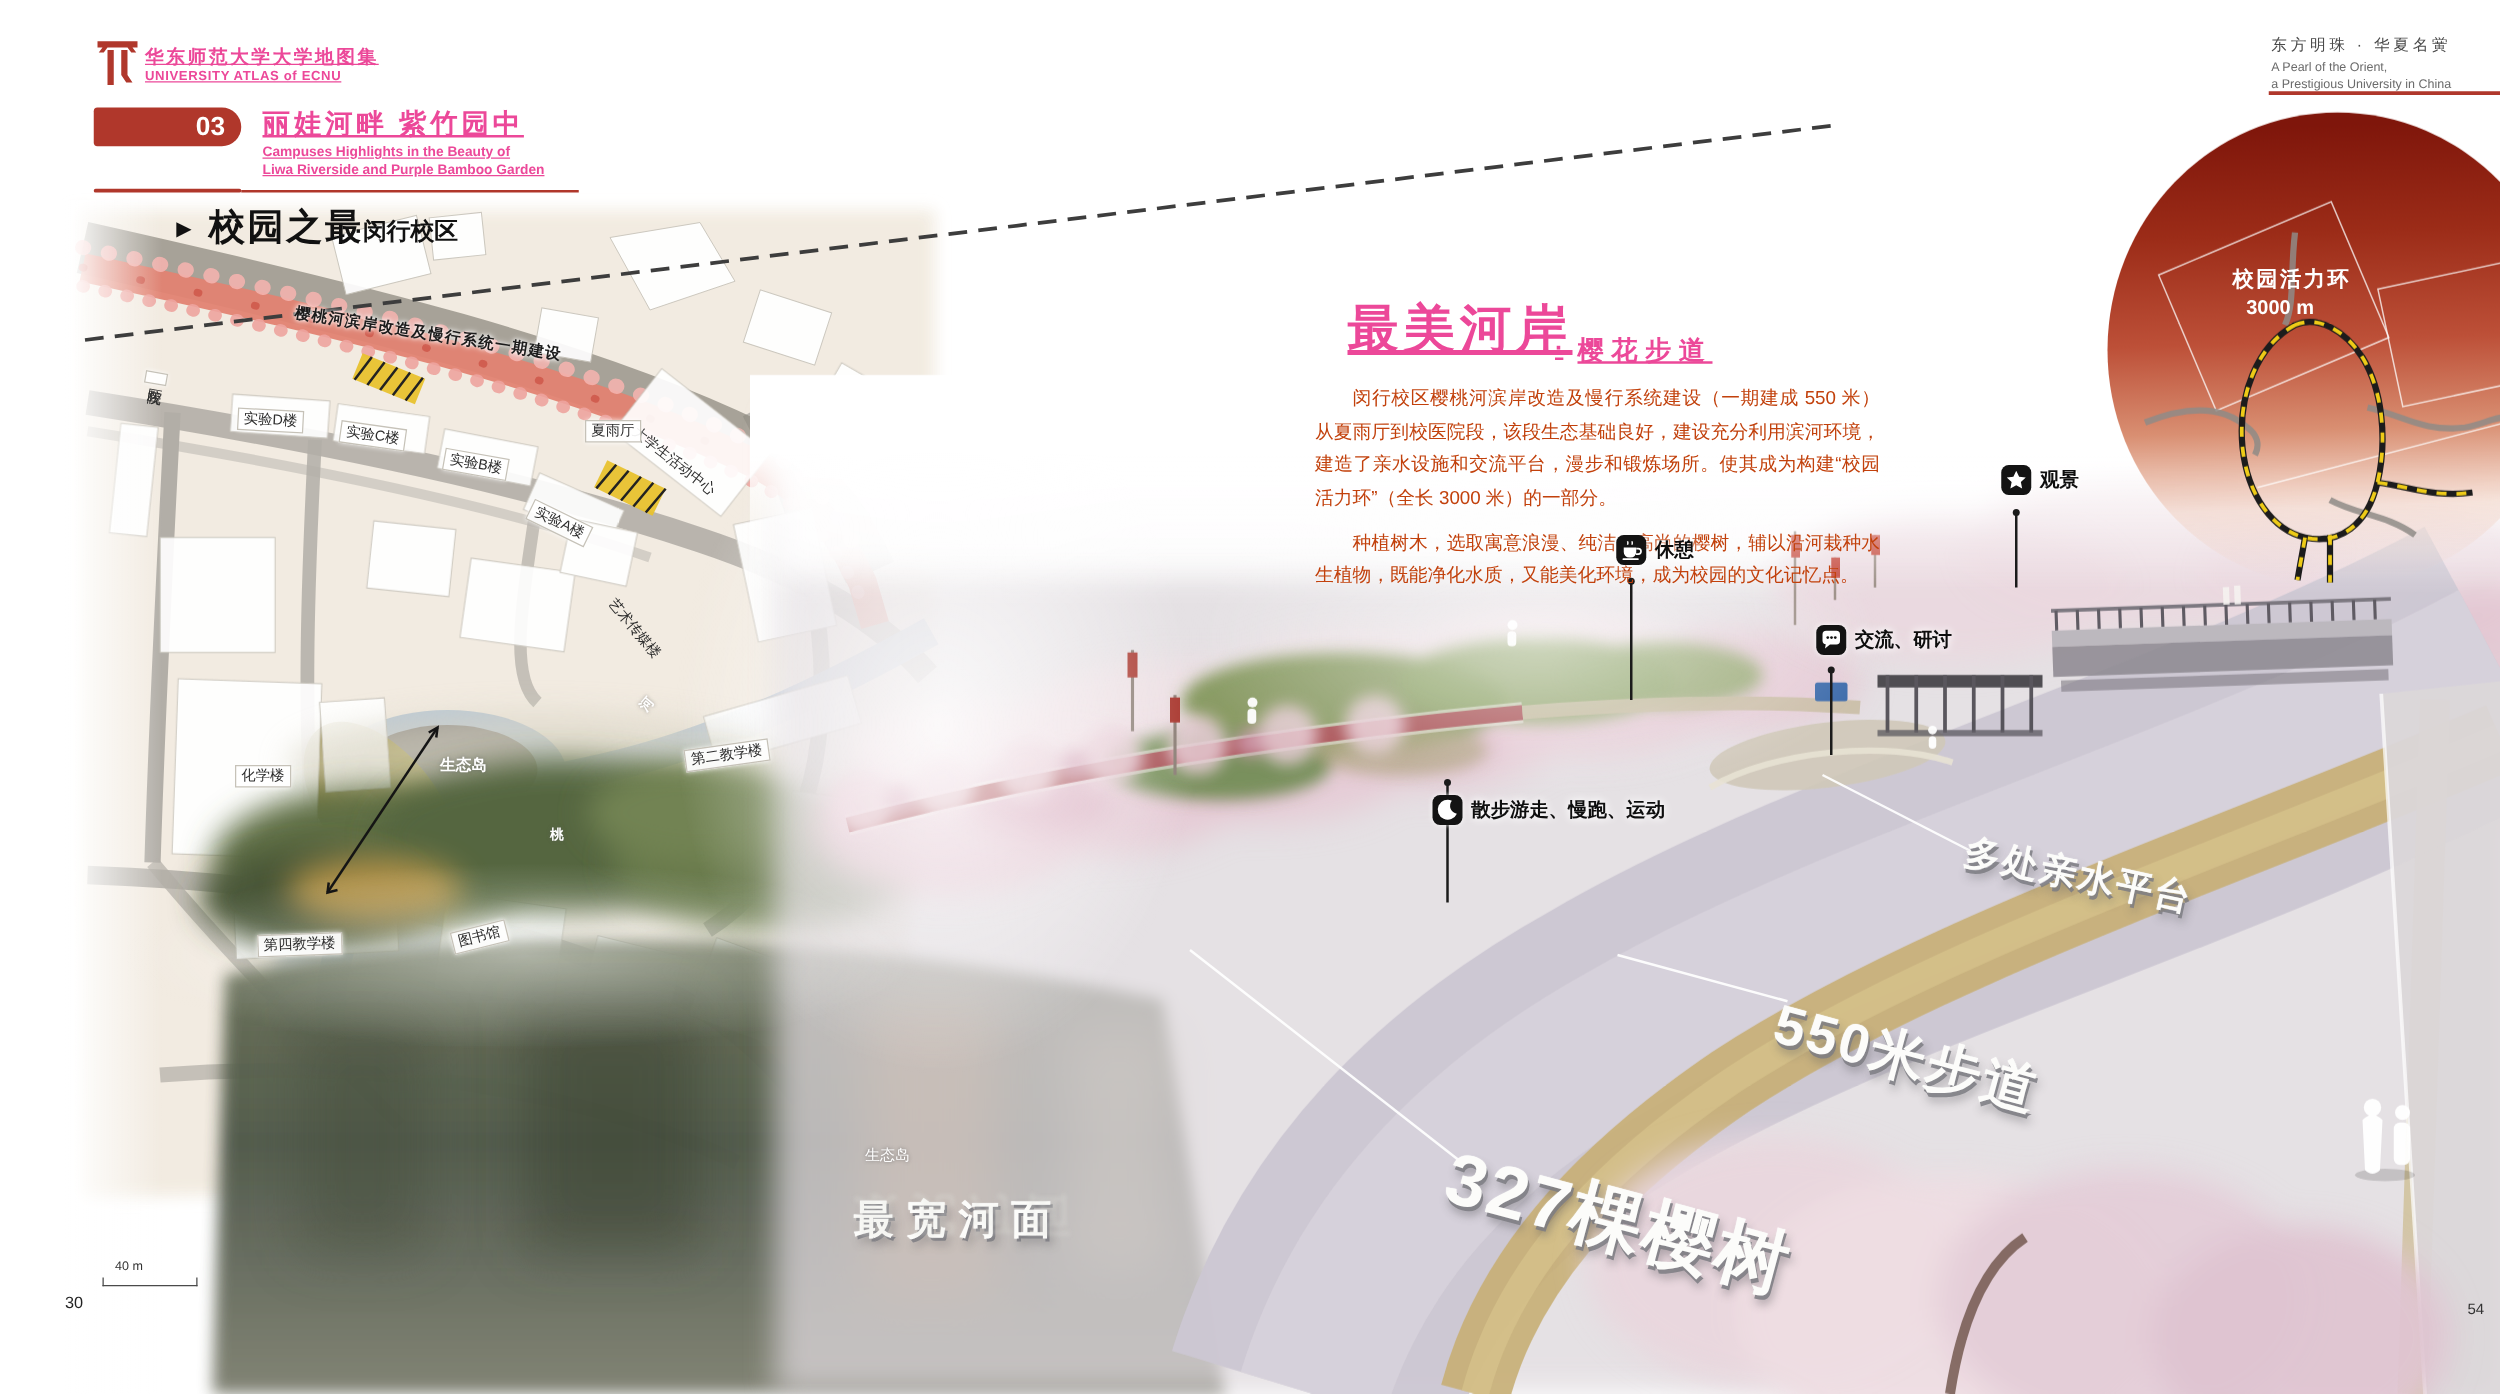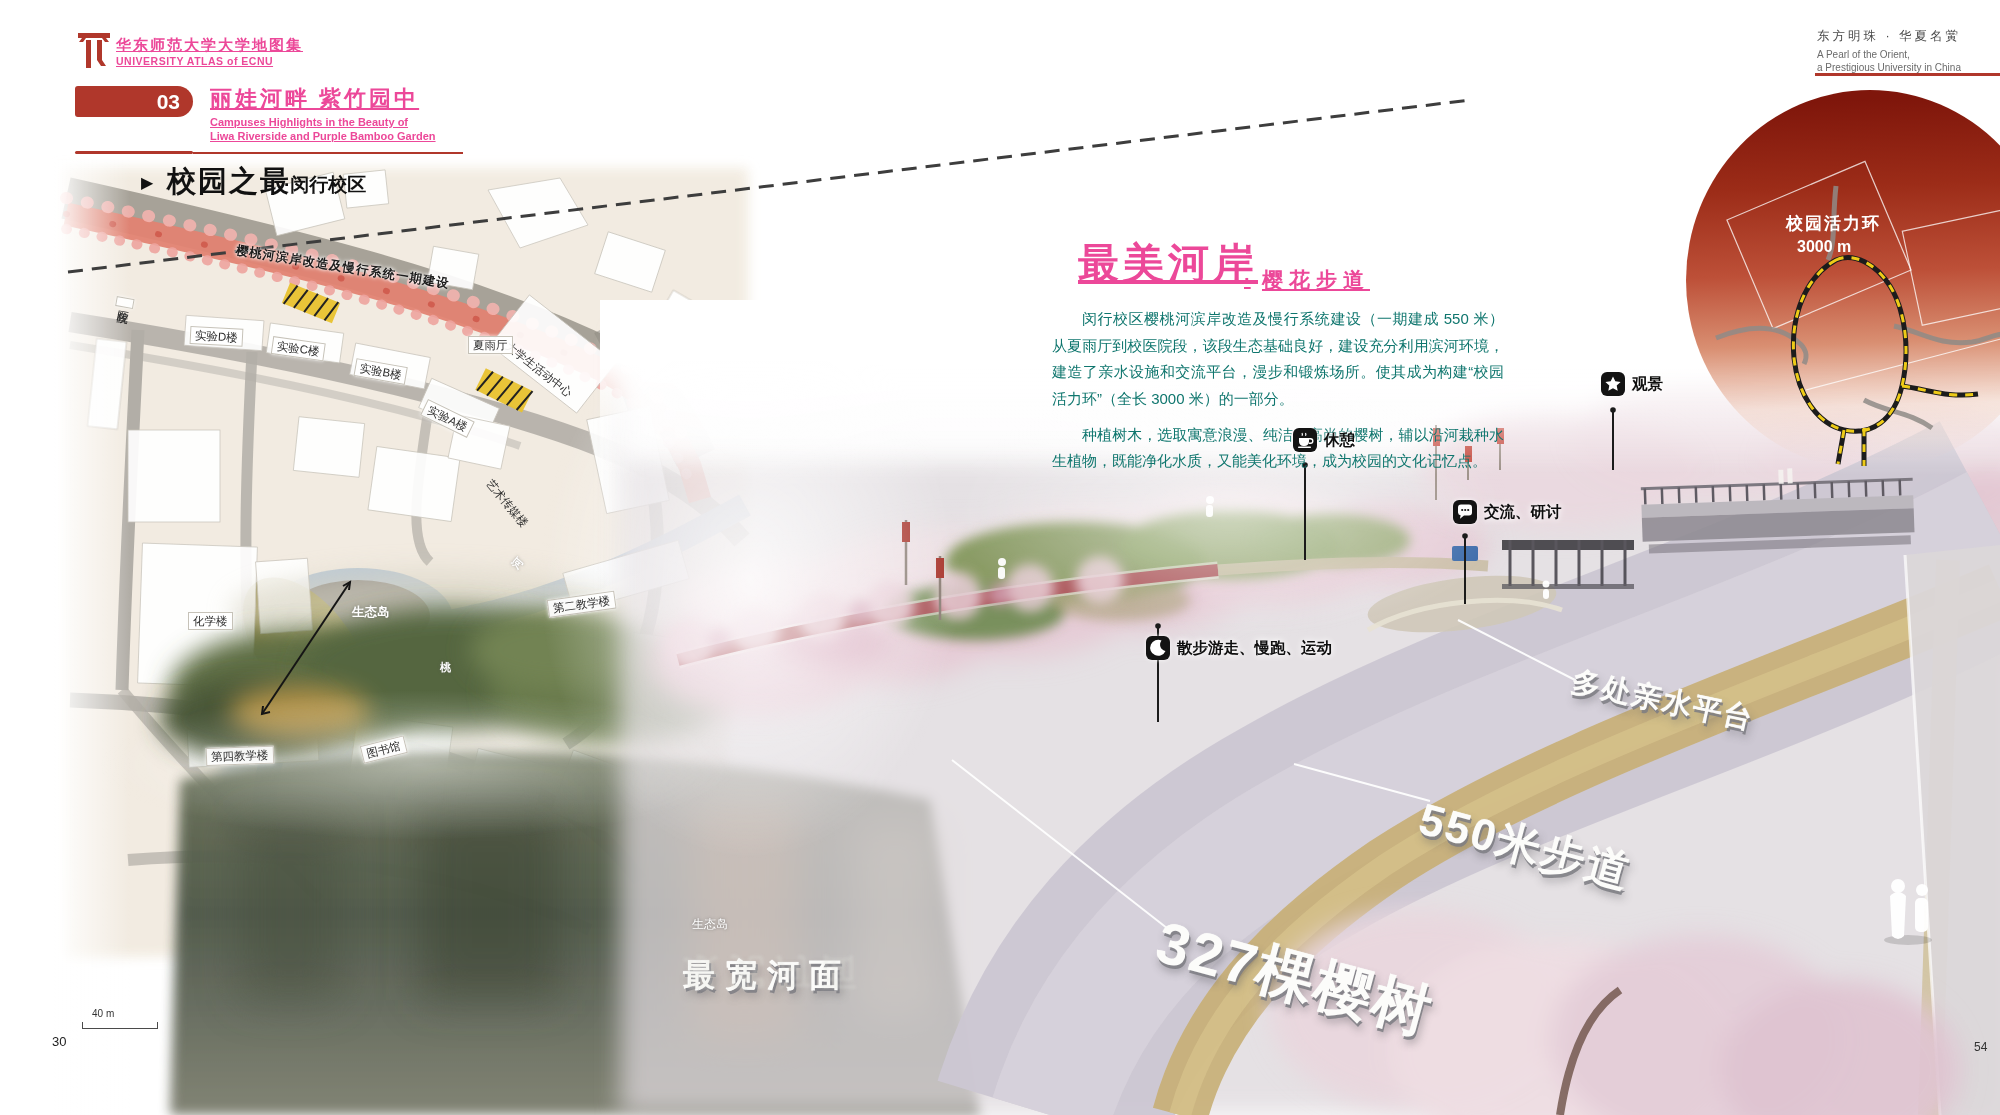--- a/index.html
+++ b/index.html
@@ -37,21 +37,21 @@
   #scale-label{left:92px;top:1008px;font-size:10px;color:#333;}
   #scale-bar{left:82px;top:1022px;width:74px;height:6px;border-left:1.5px solid #4a4a4a;
         border-right:1.5px solid #4a4a4a;border-bottom:1.5px solid #4a4a4a;}
   #page-left-num{left:52px;top:1034px;font-size:13px;color:#222;}
   #page-right-num{left:1974px;top:1040px;font-size:12px;color:#333;}
   
   #article-title{left:1078px;top:236px;font-size:41px;font-weight:bold;letter-spacing:4px;}
   #article-dot{left:1244px;top:268px;font-size:20px;font-weight:bold;}
   #article-sub{left:1262px;top:266px;font-size:21px;font-weight:bold;letter-spacing:6px;}
   #article-body{left:1052px;top:306px;width:452px;font-size:15px;line-height:1.78;
-        color:#0f766e;text-align:justify;}
+        color:#c2410c;text-align:justify;}
   #article-body p{margin:0 0 9px 0;text-indent:2em;}
   
   .callout{position:absolute;display:flex;align-items:center;gap:7px;}
   .ci{width:24px;height:24px;background:#131313;border-radius:6px;display:flex;
       align-items:center;justify-content:center;box-shadow:0 0 4px rgba(255,255,255,.85);}
   .cl{font-size:15.5px;font-weight:bold;color:#0e0e0e;white-space:nowrap;
       text-shadow:0 0 5px rgba(255,255,255,.95),0 0 9px rgba(255,255,255,.8);}
   
   .a3d{position:absolute;color:#fcfcfa;font-weight:bold;letter-spacing:2px;white-space:nowrap;
        text-shadow:2px 3px 0 rgba(124,124,130,.85),4px 6px 8px rgba(88,88,94,.45),0 0 1px #fff;

